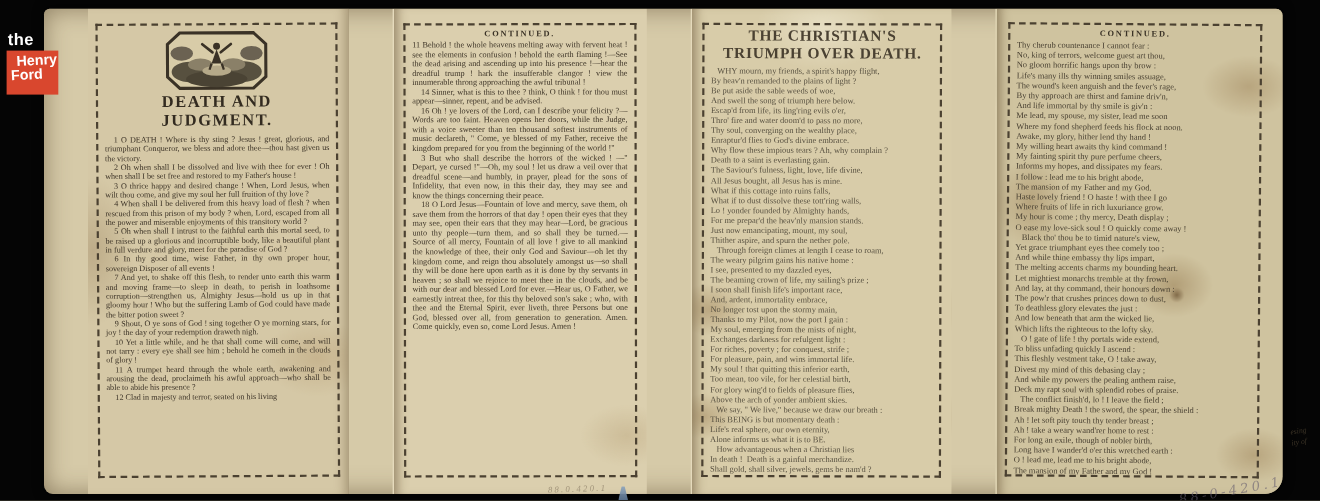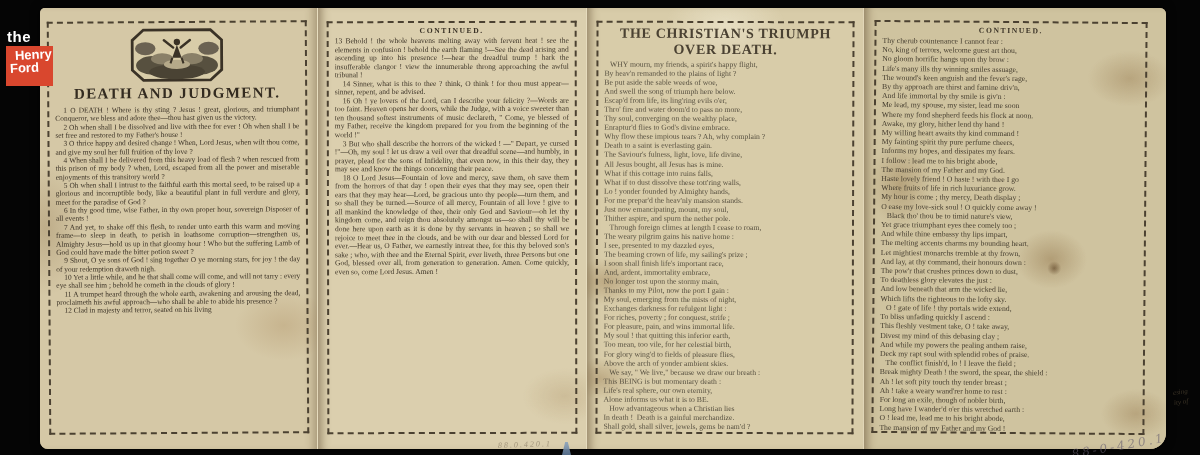--- a/index.html
+++ b/index.html
@@ -11,21 +11,21 @@
   .logo-the{display:block;color:#fff;font-size:15px;font-weight:700;letter-spacing:.5px;margin:0 0 1px 1px;}
   .logo-box{background:#d9472e;color:#fff;width:47px;height:40px;padding:3px 2px 2px 4px;box-sizing:border-box;}
   .logo-box .nm{display:block;font-weight:700;font-size:13px;line-height:13px;transform:rotate(-3deg);transform-origin:left center;}
   .logo-box .nm:first-child{margin-left:5px;}
 
   
   .paper{position:absolute;left:40px;top:8px;width:1126px;height:441px;display:flex;
          border-radius:5px 6px 16px 8px;
          box-shadow:0 0 10px rgba(0,0,0,.8), inset 0 0 22px rgba(70,52,28,.5);
          background:#d6caa8;overflow:hidden;}
-  .panel{position:relative;height:100%;box-sizing:border-box;padding:13px 9px 15px;}
+  .panel{position:relative;height:100%;box-sizing:border-box;padding:13px 9px 15px;margin-left:40px;}
   .panel.p1{width:24.6%;background:
       radial-gradient(ellipse 70px 50px at 88% 72%, rgba(150,110,60,.22), transparent 70%),
       radial-gradient(ellipse 50px 90px at 2% 50%, rgba(120,90,50,.25), transparent 75%),
       #d5c8a6;padding-left:8px;}
   .panel.p2{width:23.9%;background:
       radial-gradient(ellipse 60px 40px at 92% 88%, rgba(140,105,55,.18), transparent 70%),
       #dbcfae;}
   .panel.p3{width:24.6%;background:
       radial-gradient(ellipse 46px 34px at 7% 62%, rgba(130,95,50,.33), transparent 70%),
       radial-gradient(ellipse 40px 30px at 5% 84%, rgba(130,95,50,.3), transparent 70%),
@@ -128,21 +128,21 @@
             <p>11 A trumpet heard through the whole earth, awakening and arousing the dead, proclaimeth his awful approach—who shall be able to abide his presence ?</p>
             <p>12 Clad in majesty and terror, seated on his living</p>
           </div>
       </div>
     </section>
 
     <section class="panel p2">
       <div class="stitch">
         <div class="cont-header">CONTINUED.</div>
         <div class="prose">
-            <p>13 Behold ! the whole heavens melting away with fervent heat ! see the elements in confusion ! behold the earth flaming !—See the dead arising and ascending up into his presence !—hear the dreadful trump ! hark the insufferable clangor ! view the innumerable throng approaching the awful tribunal !</p>
+            <p>11 Behold ! the whole heavens melting away with fervent heat ! see the elements in confusion ! behold the earth flaming !—See the dead arising and ascending up into his presence !—hear the dreadful trump ! hark the insufferable clangor ! view the innumerable throng approaching the awful tribunal !</p>
             <p>14 Sinner, what is this to thee ? think, O think ! for thou must appear—sinner, repent, and be advised.</p>
             <p>16 Oh ! ye lovers of the Lord, can I describe your felicity ?—Words are too faint.  Heaven opens her doors, while the Judge, with a voice sweeter than ten thousand softest instruments of music declareth, " Come, ye blessed of my Father, receive the kingdom prepared for you from the beginning of the world !"</p>
             <p>3 But who shall describe the horrors of the wicked ! —" Depart, ye cursed !"—Oh, my soul ! let us draw a veil over that dreadful scene—and humbly, in prayer, plead for the sons of Infidelity, that even now, in this their day, they may see and know the things concerning their peace.</p>
             <p>18 O Lord Jesus—Fountain of love and mercy, save them, oh save them from the horrors of that day ! open their eyes that they may see, open their ears that they may hear—Lord, be gracious unto thy people—turn them, and so shall they be turned.—Source of all mercy, Fountain of all love ! give to all mankind the knowledge of thee, their only God and Saviour—oh let thy kingdom come, and reign thou absolutely amongst us—so shall thy will be done here upon earth as it is done by thy servants in heaven ; so shall we rejoice to meet thee in the clouds, and be with our dear and blessed Lord for ever.—Hear us, O Father, we earnestly intreat thee, for this thy beloved son's sake ; who, with thee and the Eternal Spirit, ever liveth, three Persons but one God, blessed over all, from generation to generation.  Amen. Come quickly, even so, come Lord Jesus.   Amen !</p>
           </div>
       </div>
     </section>
 
     <section class="panel p3">
       <div class="stitch">

